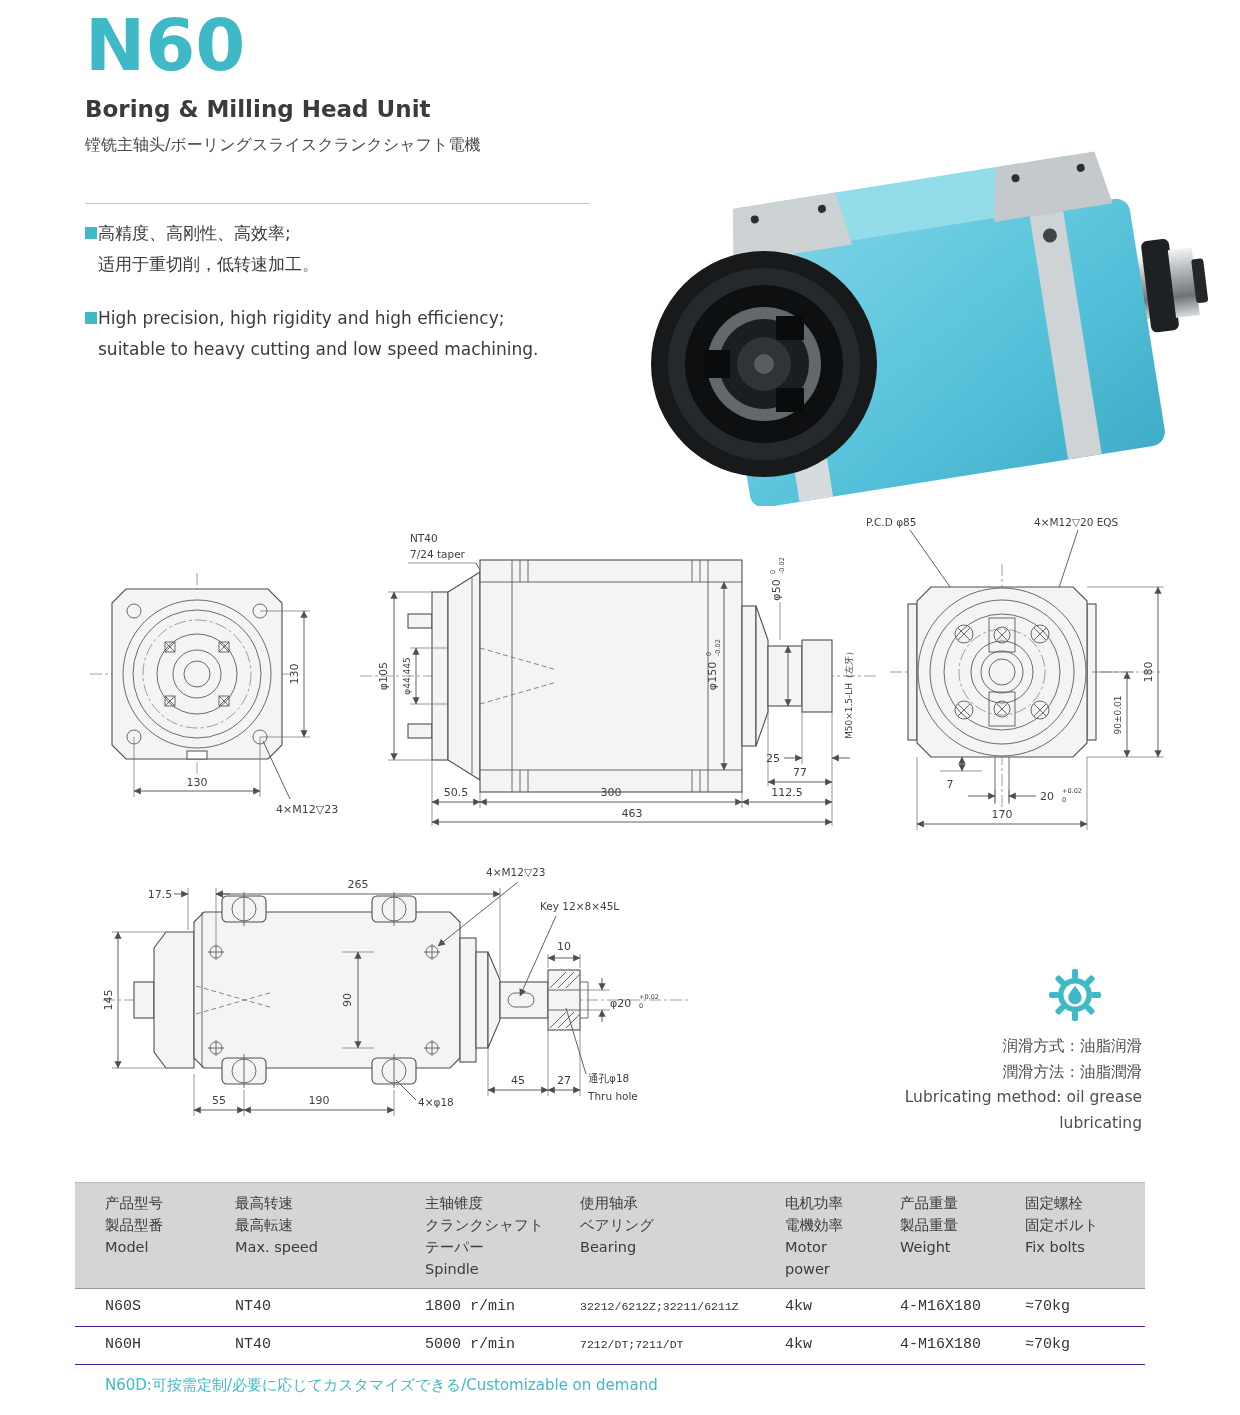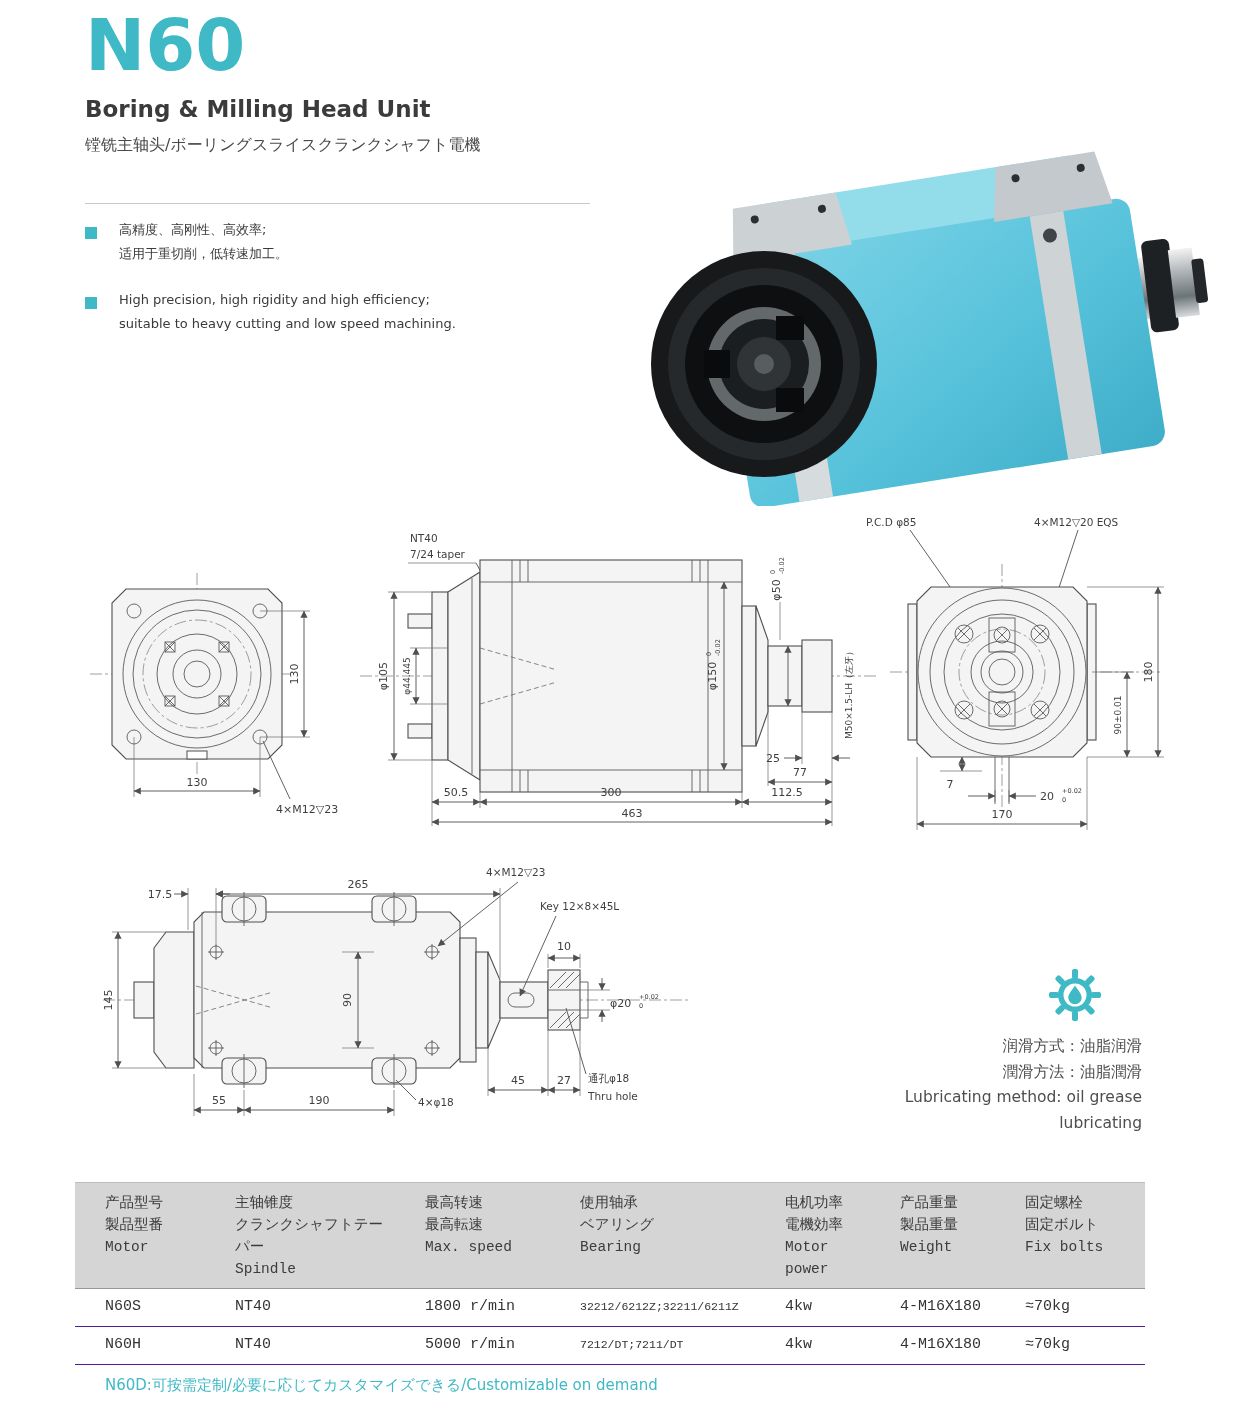--- a/index.html
+++ b/index.html
@@ -7,21 +7,21 @@
   #doc{position:relative;width:1240px;height:1415px;background:#ffffff;overflow:hidden;}
 
   .hdr{position:absolute;left:85px;top:8px;width:520px;}
   .hdr h1{margin:0 0 12px 0;font-size:72px;line-height:1.05;font-weight:bold;color:#3fb9c5;}
   .hdr h2{margin:0 0 13px 0;font-size:23px;font-weight:bold;color:#3b3b3b;}
   .hdr h3{margin:0;font-size:16px;font-weight:normal;color:#4a4a4a;}
 
   .divider{position:absolute;left:85px;top:203px;width:505px;border-top:1px solid #c9c9c9;}
 
   .features{position:absolute;left:85px;top:218px;width:540px;}
-  .feat{display:flex;gap:22px;margin-bottom:22px;font-size:13px;color:#3a3a3a;line-height:1.85;}
+  .feat{display:flex;gap:1px;margin-bottom:22px;font-size:17px;color:#3a3a3a;line-height:1.85;}
   .feat .sq{flex:none;width:12px;height:12px;background:#3fb9c5;margin-top:9px;}
 
   .photo{position:absolute;left:612px;top:136px;}
   .dfront{position:absolute;left:78px;top:545px;}
   .dside{position:absolute;left:352px;top:528px;}
   .drear{position:absolute;left:862px;top:512px;}
   .dtop{position:absolute;left:88px;top:850px;}
 
   svg text{fill:#3f3f3f;}
   .dim{font-size:11px;}
@@ -35,21 +35,21 @@
   .dash{stroke:#6a6a6a;stroke-width:0.8;fill:none;stroke-dasharray:5 3;}
   .dl{stroke:#4f4f4f;stroke-width:0.9;fill:none;}
 
   .lub{position:absolute;left:820px;top:968px;width:322px;text-align:right;}
   .lub p{margin:0;font-size:15.5px;color:#4e4e4e;line-height:1.65;}
   .lub .ic{display:inline-block;margin:0 40px 8px 0;}
 
   .tbl{position:absolute;left:75px;top:1182px;width:1070px;}
   .grid{display:grid;grid-template-columns:130px 190px 155px 205px 115px 125px 150px;}
   .thead{background:#d5d5d5;border-top:1px solid #bcbcbc;border-bottom:1px solid #979797;padding:9px 0 8px 0;}
-  .hc{padding-left:30px;font-size:14.5px;color:#3c3c3c;line-height:1.52;font-family:Liberation Mono, monospace;}
+  .hc{padding-left:30px;font-size:14.5px;color:#3c3c3c;line-height:1.52;}
   .trow{border-bottom:1px solid #4c1d95;padding:9px 0;font-family:Liberation Mono, monospace;}
   .tc{padding-left:30px;font-size:15px;color:#333;line-height:1.25;display:flex;align-items:center;}
   .tc.small{font-size:11.5px;}
   .note{margin:11px 0 0 30px;font-size:15px;color:#3fb9c5;}
 </style>
 </head>
 <body>
 
 <div id="doc">
 
@@ -442,23 +442,23 @@
       <circle cx="27" cy="27" r="11.5" fill="#ffffff"></circle>
       <path d="M27,17.5 C30.6,22.8 33.7,26.4 33.7,29.6 C33.7,33.3 30.7,36.3 27,36.3 C23.3,36.3 20.3,33.3 20.3,29.6 C20.3,26.4 23.4,22.8 27,17.5 Z" fill="#3fb9c5"></path>
     </svg>
     <p>润滑方式：油脂润滑</p>
     <p>潤滑方法：油脂潤滑</p>
     <p>Lubricating method: oil grease lubricating</p>
   </div>
 
   <div class="tbl">
     <div class="grid thead">
-      <div class="hc"><span>产品型号</span><br><span>製品型番</span><br><span>Motor</span></div>
+      <div class="hc"><span>产品型号</span><br><span>製品型番</span><br><span>Model</span></div>
+      <div class="hc"><span>最高转速</span><br><span>最高転速</span><br><span>Max. speed</span></div>
       <div class="hc"><span>主轴锥度</span><br><span>クランクシャフトテーパー</span><br><span>Spindle</span></div>
-      <div class="hc"><span>最高转速</span><br><span>最高転速</span><br><span>Max. speed</span></div>
       <div class="hc"><span>使用轴承</span><br><span>ベアリング</span><br><span>Bearing</span></div>
       <div class="hc"><span>电机功率</span><br><span>電機効率</span><br><span>Motor power</span></div>
       <div class="hc"><span>产品重量</span><br><span>製品重量</span><br><span>Weight</span></div>
       <div class="hc"><span>固定螺栓</span><br><span>固定ボルト</span><br><span>Fix bolts</span></div>
     </div>
     <div class="grid trow">
       <div class="tc">N60S</div>
       <div class="tc">NT40</div>
       <div class="tc">1800 r/min</div>
       <div class="tc small">32212/6212Z;32211/6211Z</div>

